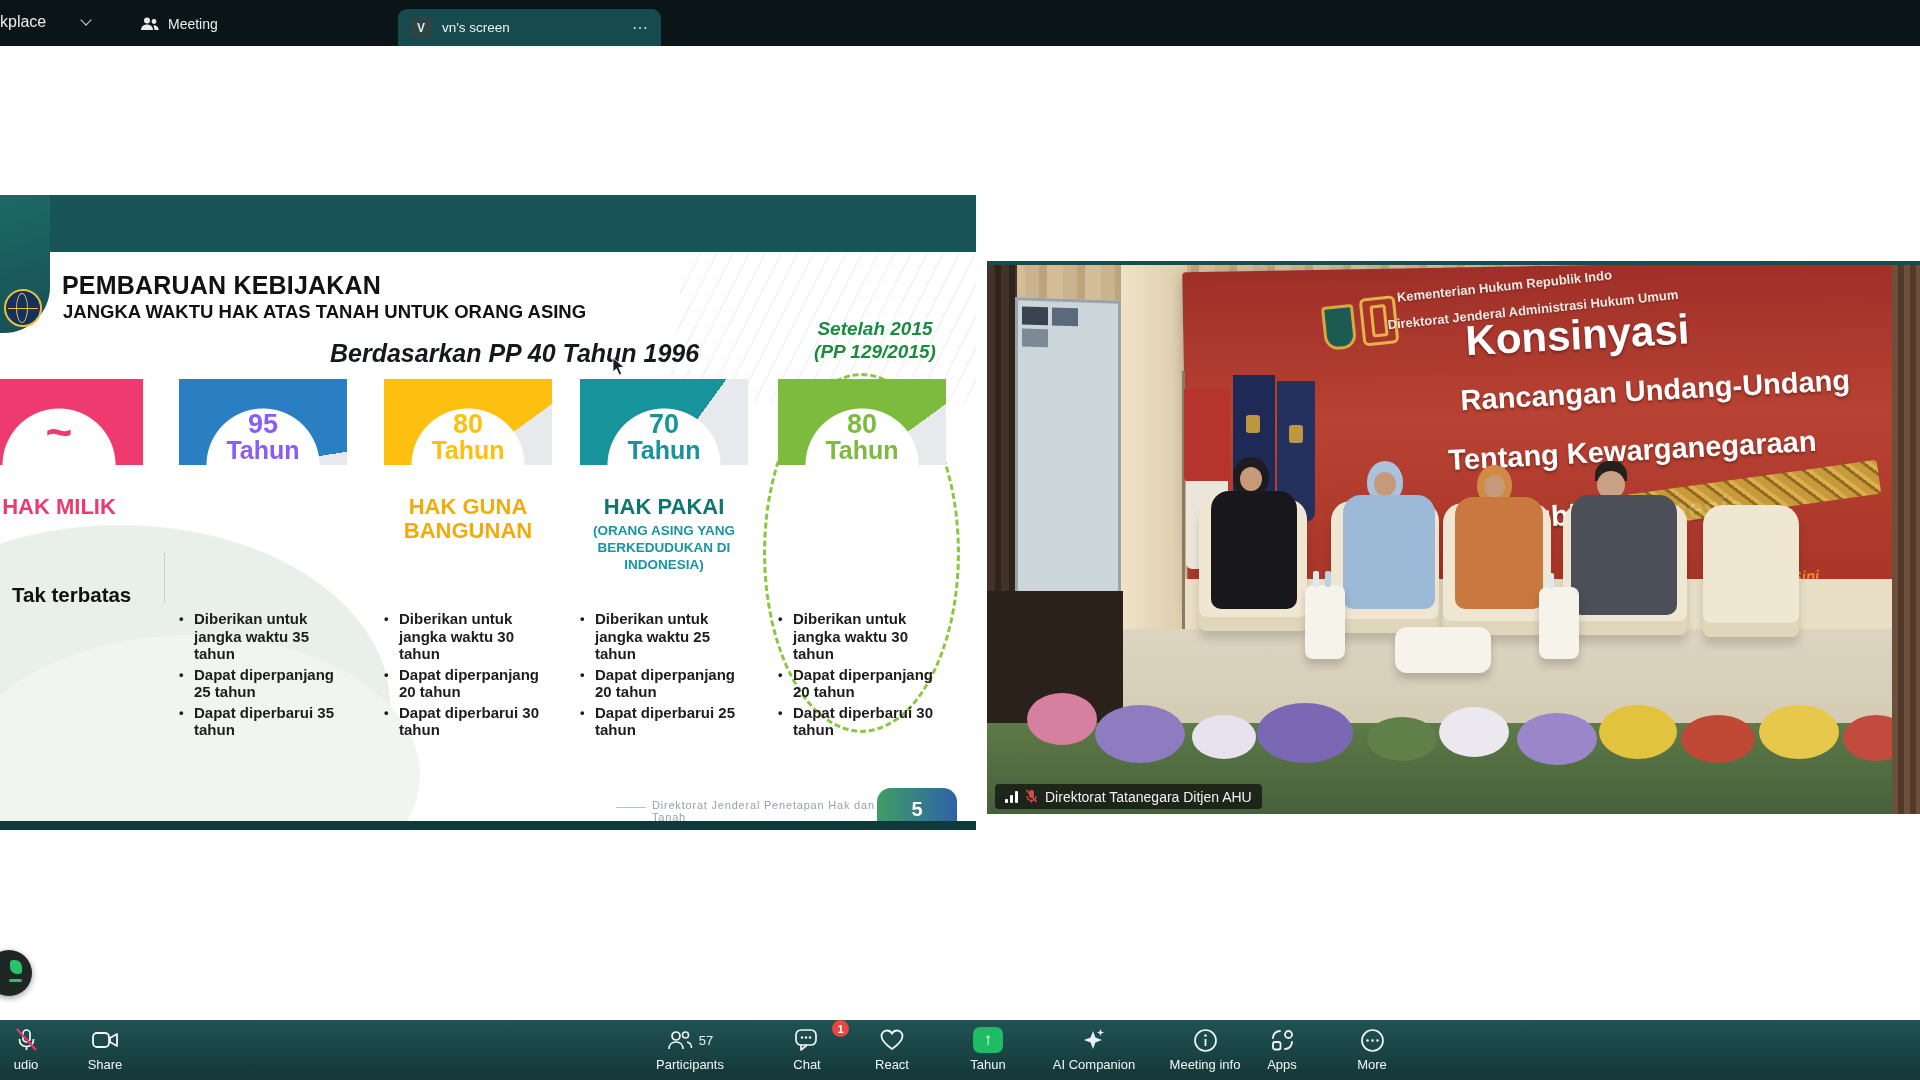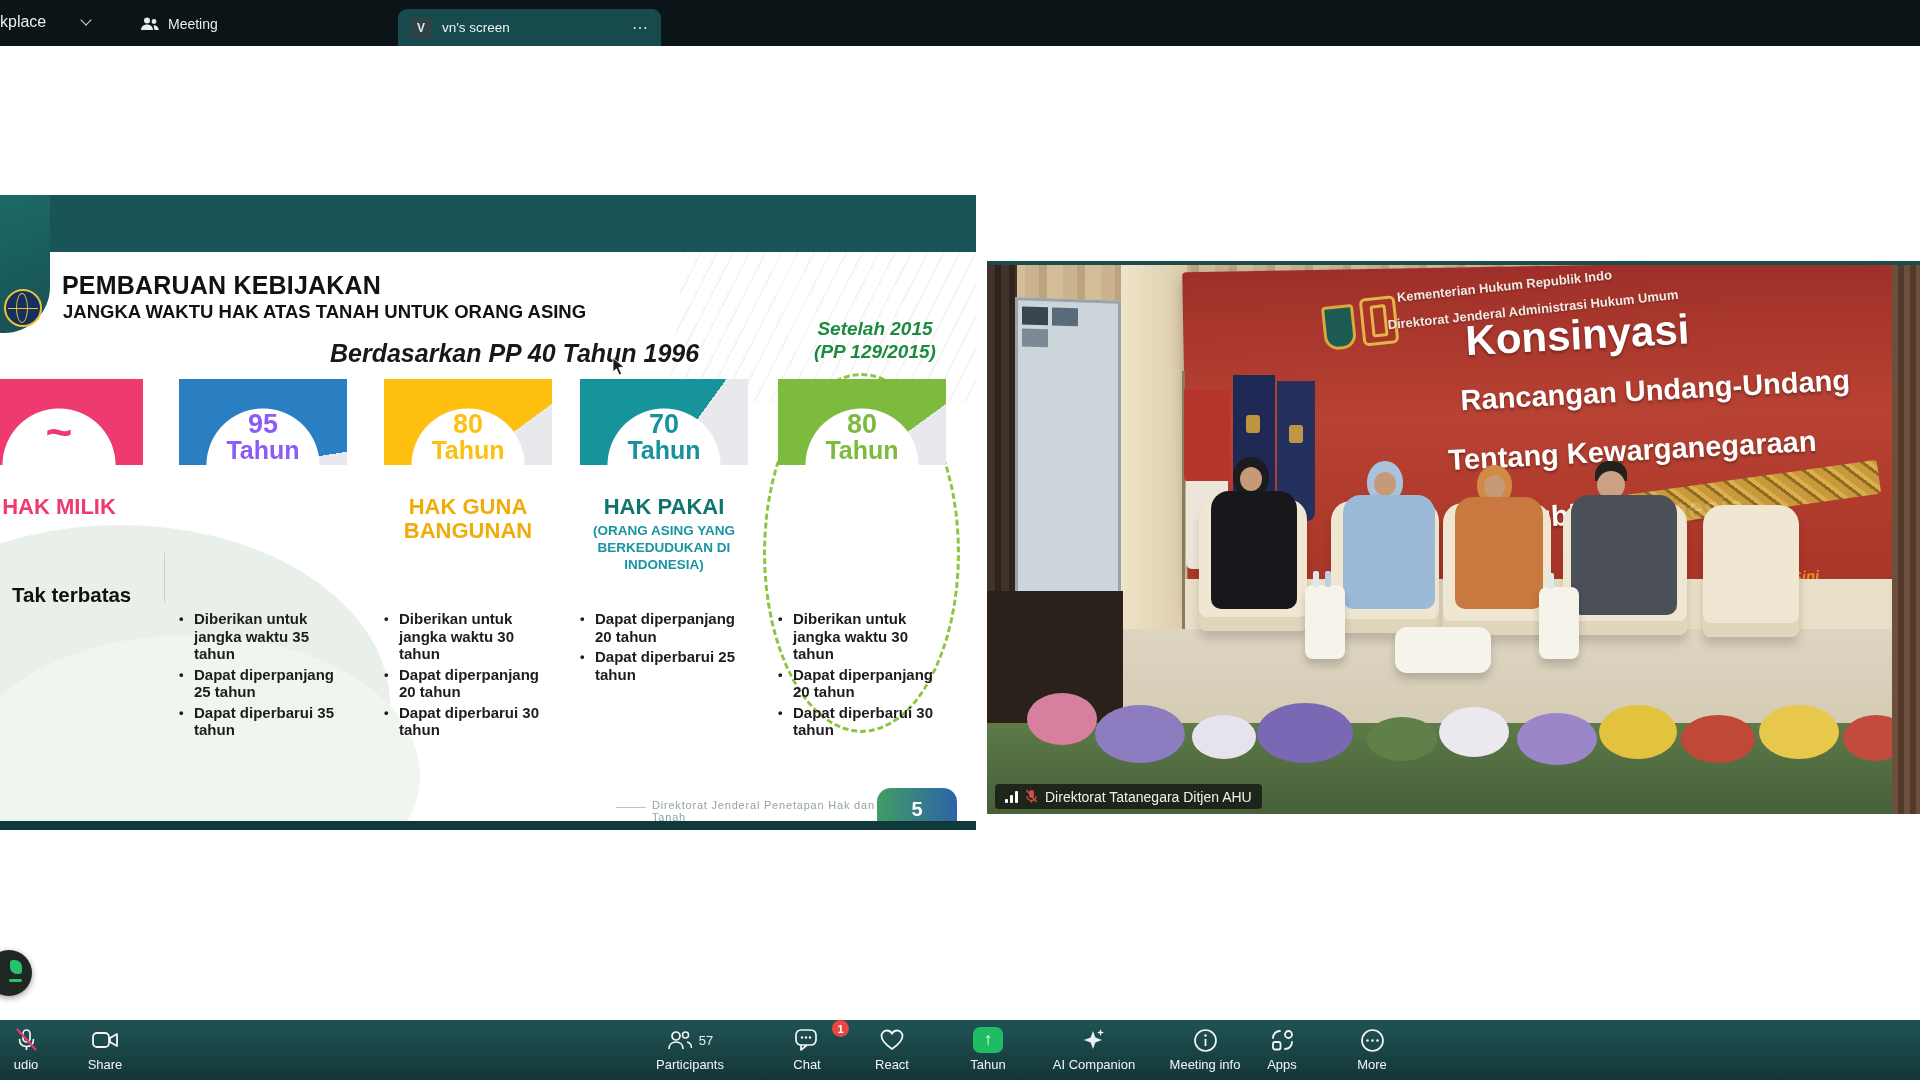--- a/index.html
+++ b/index.html
@@ -281,20 +281,21 @@
     <div class="arc" style="background: conic-gradient(from 270deg at 50% 100%, rgb(23, 147, 155) 0deg, rgb(23, 147, 155) 126deg, rgb(232, 233, 236) 126deg, rgb(232, 233, 236) 180deg, transparent 180deg, transparent 360deg);"></div>
     <div class="gval" style="color: rgb(23, 147, 155);">
       <span class="num">70</span><br>
       <span class="unit">Tahun</span>
     </div>
     <div class="gtext">
       <div class="gname" style="color: #0f766e;">HAK PAKAI</div>
       <div class="gsub" style="color: rgb(23, 149, 160);">(ORANG ASING YANG BERKEDUDUKAN DI INDONESIA)</div>
     </div>
     <ul class="gbullets">
+          <li>Diberikan untuk jangka waktu 25 tahun</li>
           <li>Dapat diperpanjang 20 tahun</li>
           <li>Dapat diperbarui 25 tahun</li>
         </ul>
     <div class="gnote"></div>
   </div>
       <div class="gcol c5">
     <div class="ring"></div>
     <div class="arc" style="background: conic-gradient(from 270deg at 50% 100%, rgb(125, 187, 63) 0deg, rgb(125, 187, 63) 144deg, rgb(232, 233, 236) 144deg, rgb(232, 233, 236) 180deg, transparent 180deg, transparent 360deg);"></div>
     <div class="gval" style="color: rgb(125, 187, 63);">
       <span class="num">80</span><br>

